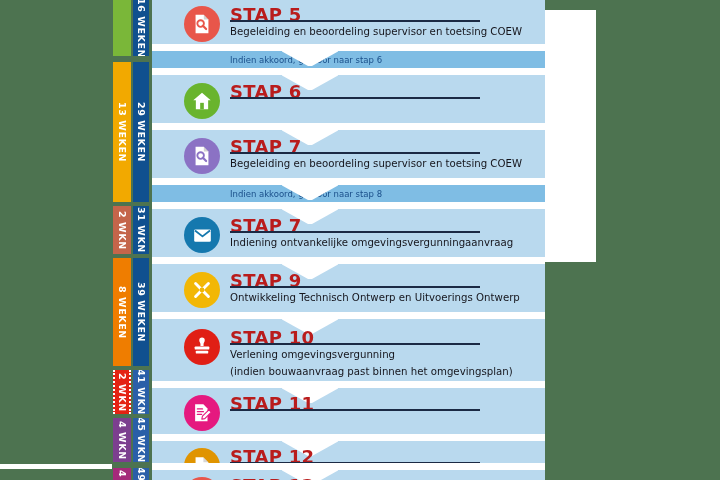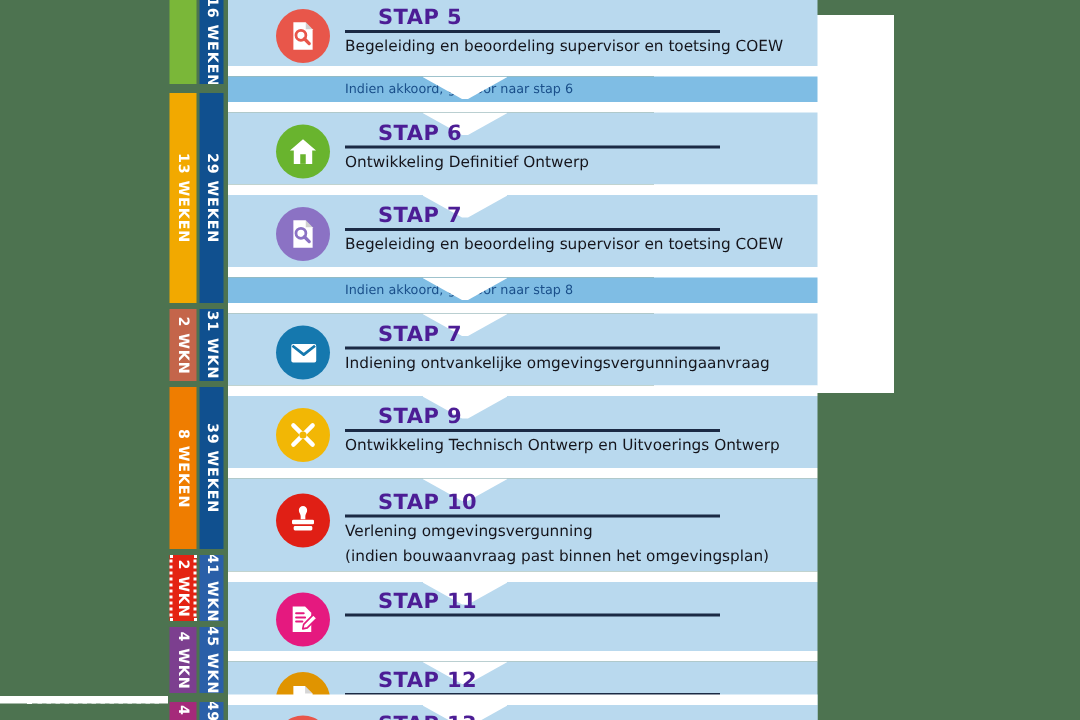--- a/index.html
+++ b/index.html
@@ -66,21 +66,21 @@
 
   
   .ico{
     position:absolute; left:32px; width:36px; height:36px; border-radius:50%;
     display:flex; align-items:center; justify-content:center;
   }
   .ico svg{ display:block; }
 
   .stitle{
     position:absolute; left:78px;
-    color:#4c1d95; font-size:14px; font-weight:bold; letter-spacing:.3px;margin-left:22px;
+    color:#b91c1c; font-size:18px; font-weight:bold; letter-spacing:.3px;
   }
   .srule{
     position:absolute; left:78px; width:250px; height:1.6px; background:#1b2a44;
   }
   .sdesc{
     position:absolute; left:78px;
     color:#15151c; font-size:10.2px; white-space:nowrap;
   }
 
   
@@ -178,21 +178,20 @@
   </svg>
         </div>
         <div class="ico" style="background: rgb(105, 180, 46); color: rgb(105, 180, 46); top: 8px;">
           <svg width="22" height="22" viewBox="0 0 24 24">
         <path d="M12 3L2.5 11.2h2.8V21h13.4v-9.8h2.8z" fill="white"></path>
         <rect x="10" y="14" width="4" height="7" fill="currentColor"></rect>
       </svg>
         </div>
         <div class="stitle" style="top: 6px;">STAP 6</div>
         <div class="srule" style="top: 22px;"></div>
-        <div class="sdesc" style="top: 28px;">Ontwikkeling Definitief Ontwerp</div>
       </div>
       <div class="gap" style="top: 123px; height: 7px;"></div>
       <div class="steprow" style="top: 130px; height: 48px;">
         <div class="chev">
           <svg width="56" height="16" viewBox="0 0 56 16">
     <path d="M0 0 L56 0 L56 0.5 L30 15 L26 15 L0 0.5 Z" fill="#ffffff"></path>
   </svg>
         </div>
         <div class="ico" style="background: rgb(139, 114, 196); color: rgb(139, 114, 196); top: 8px;">
           <svg width="22" height="22" viewBox="0 0 24 24">

